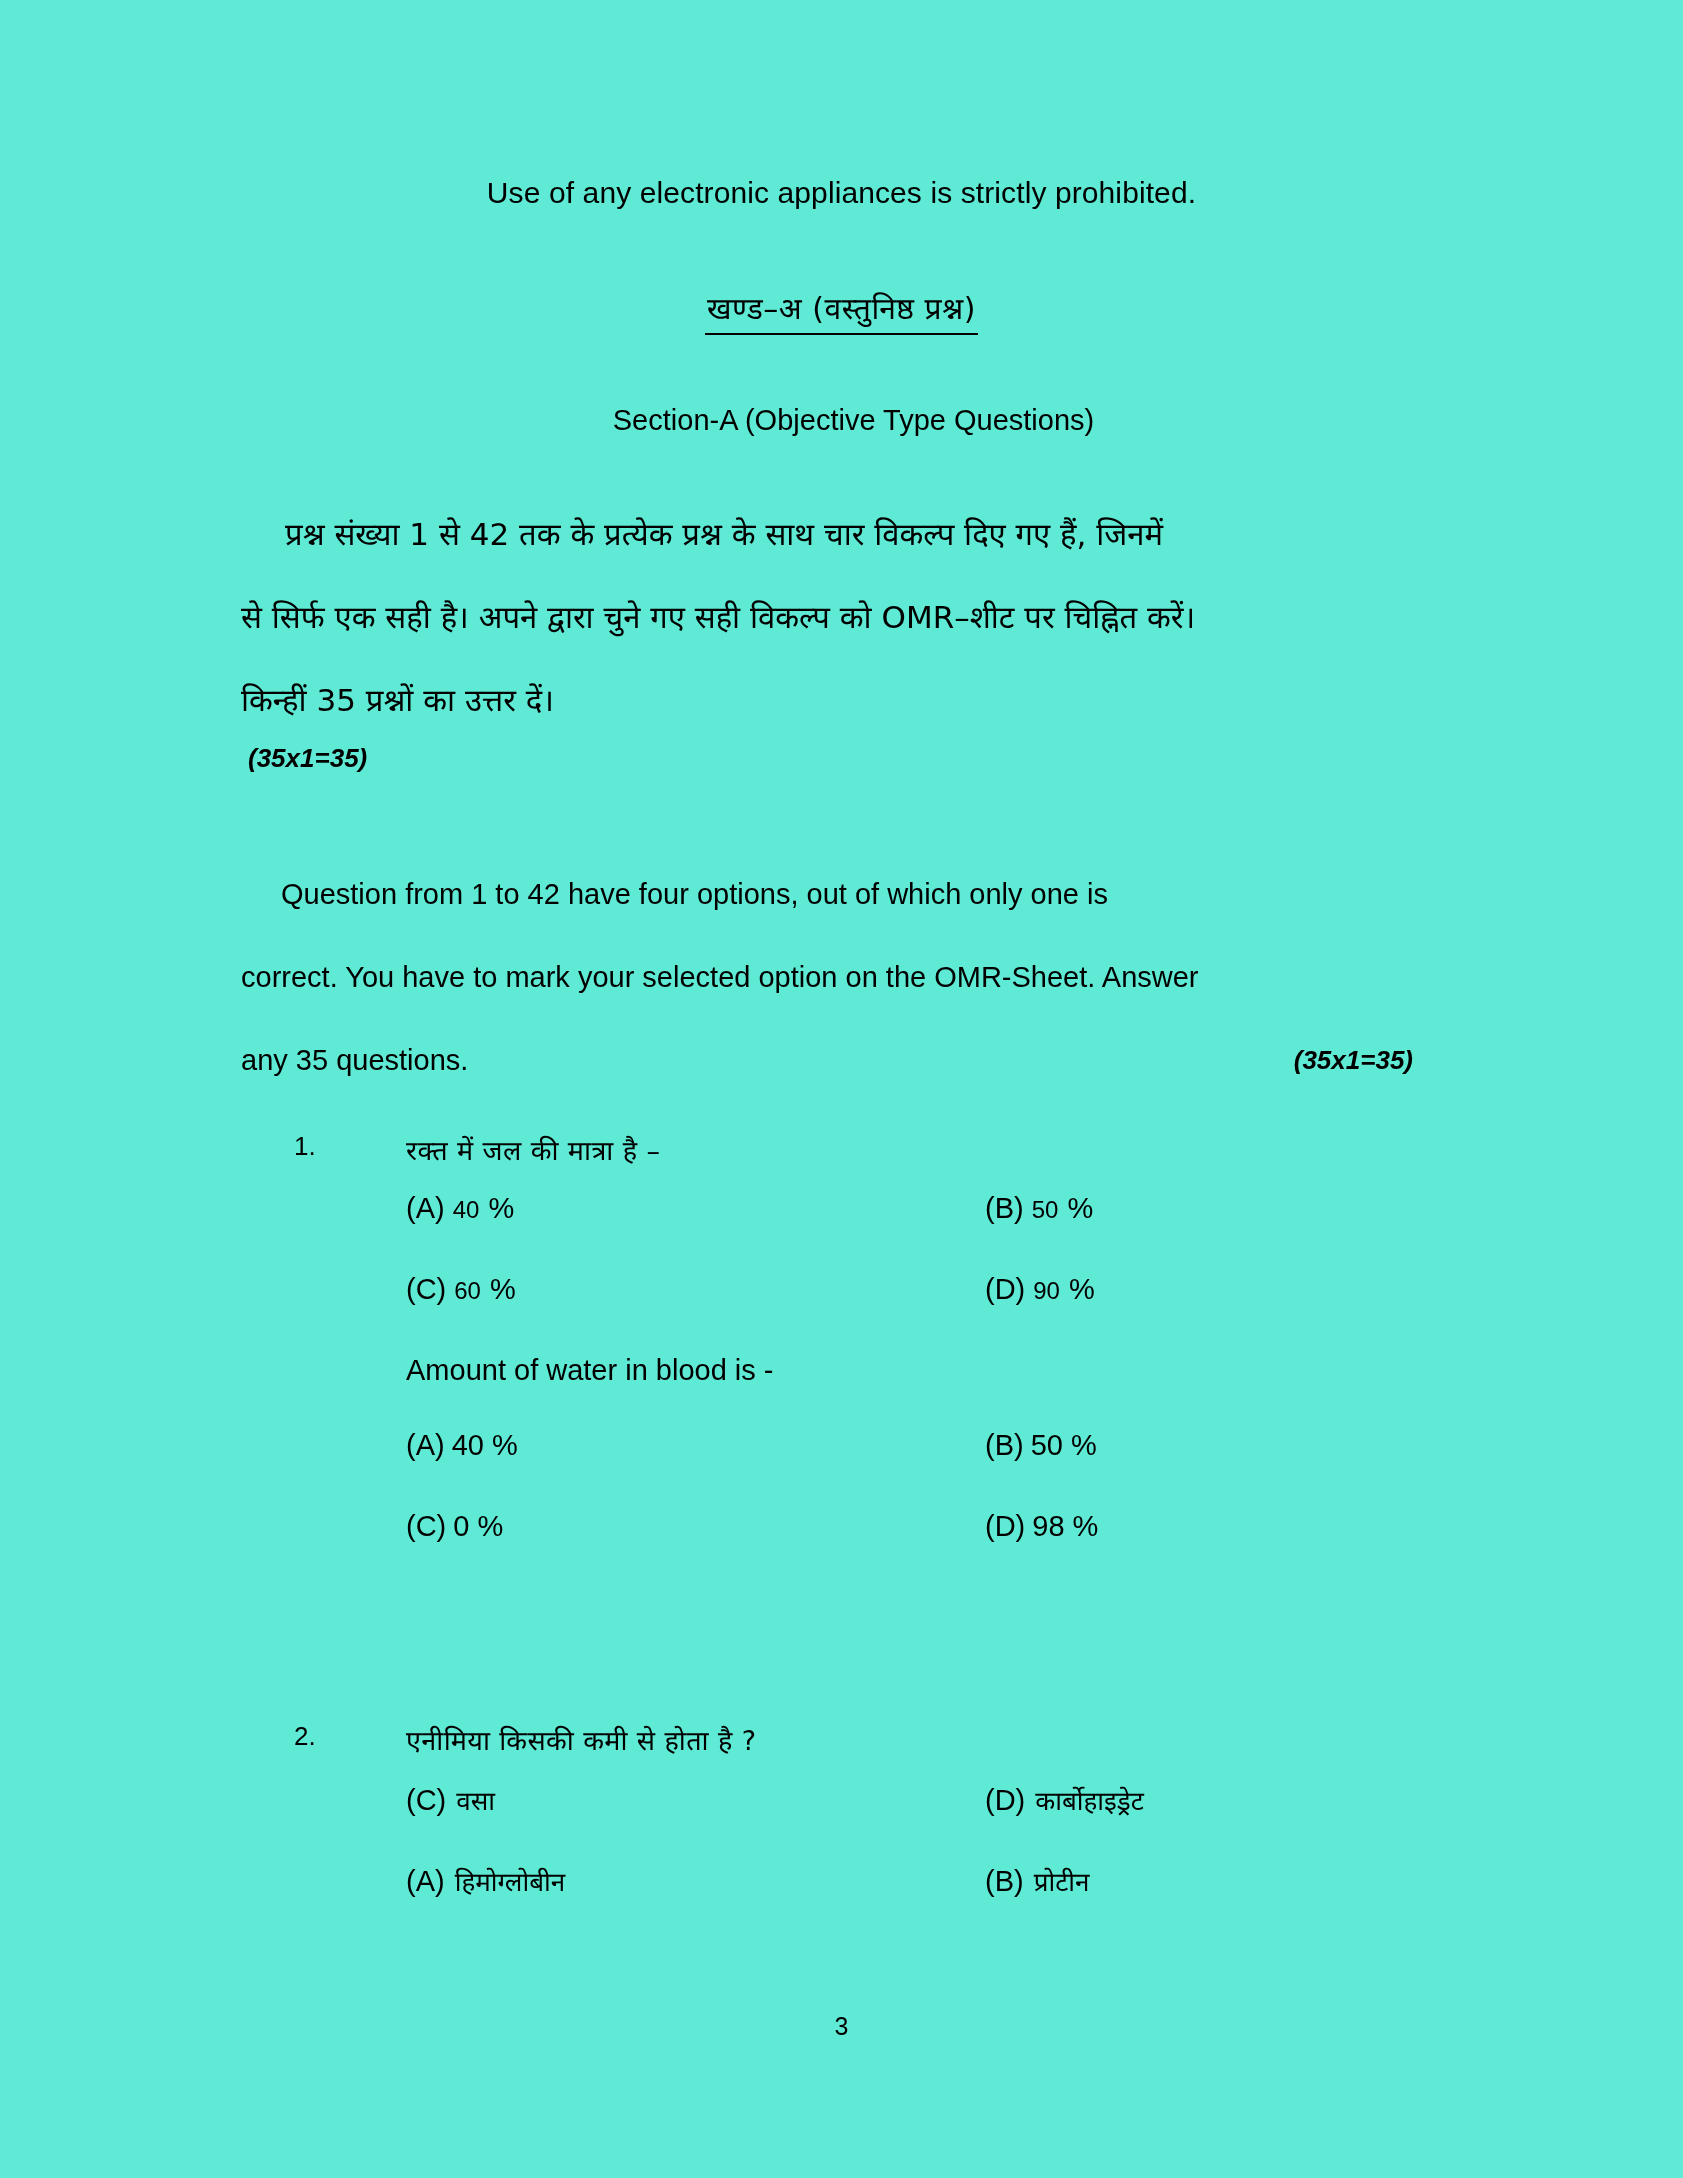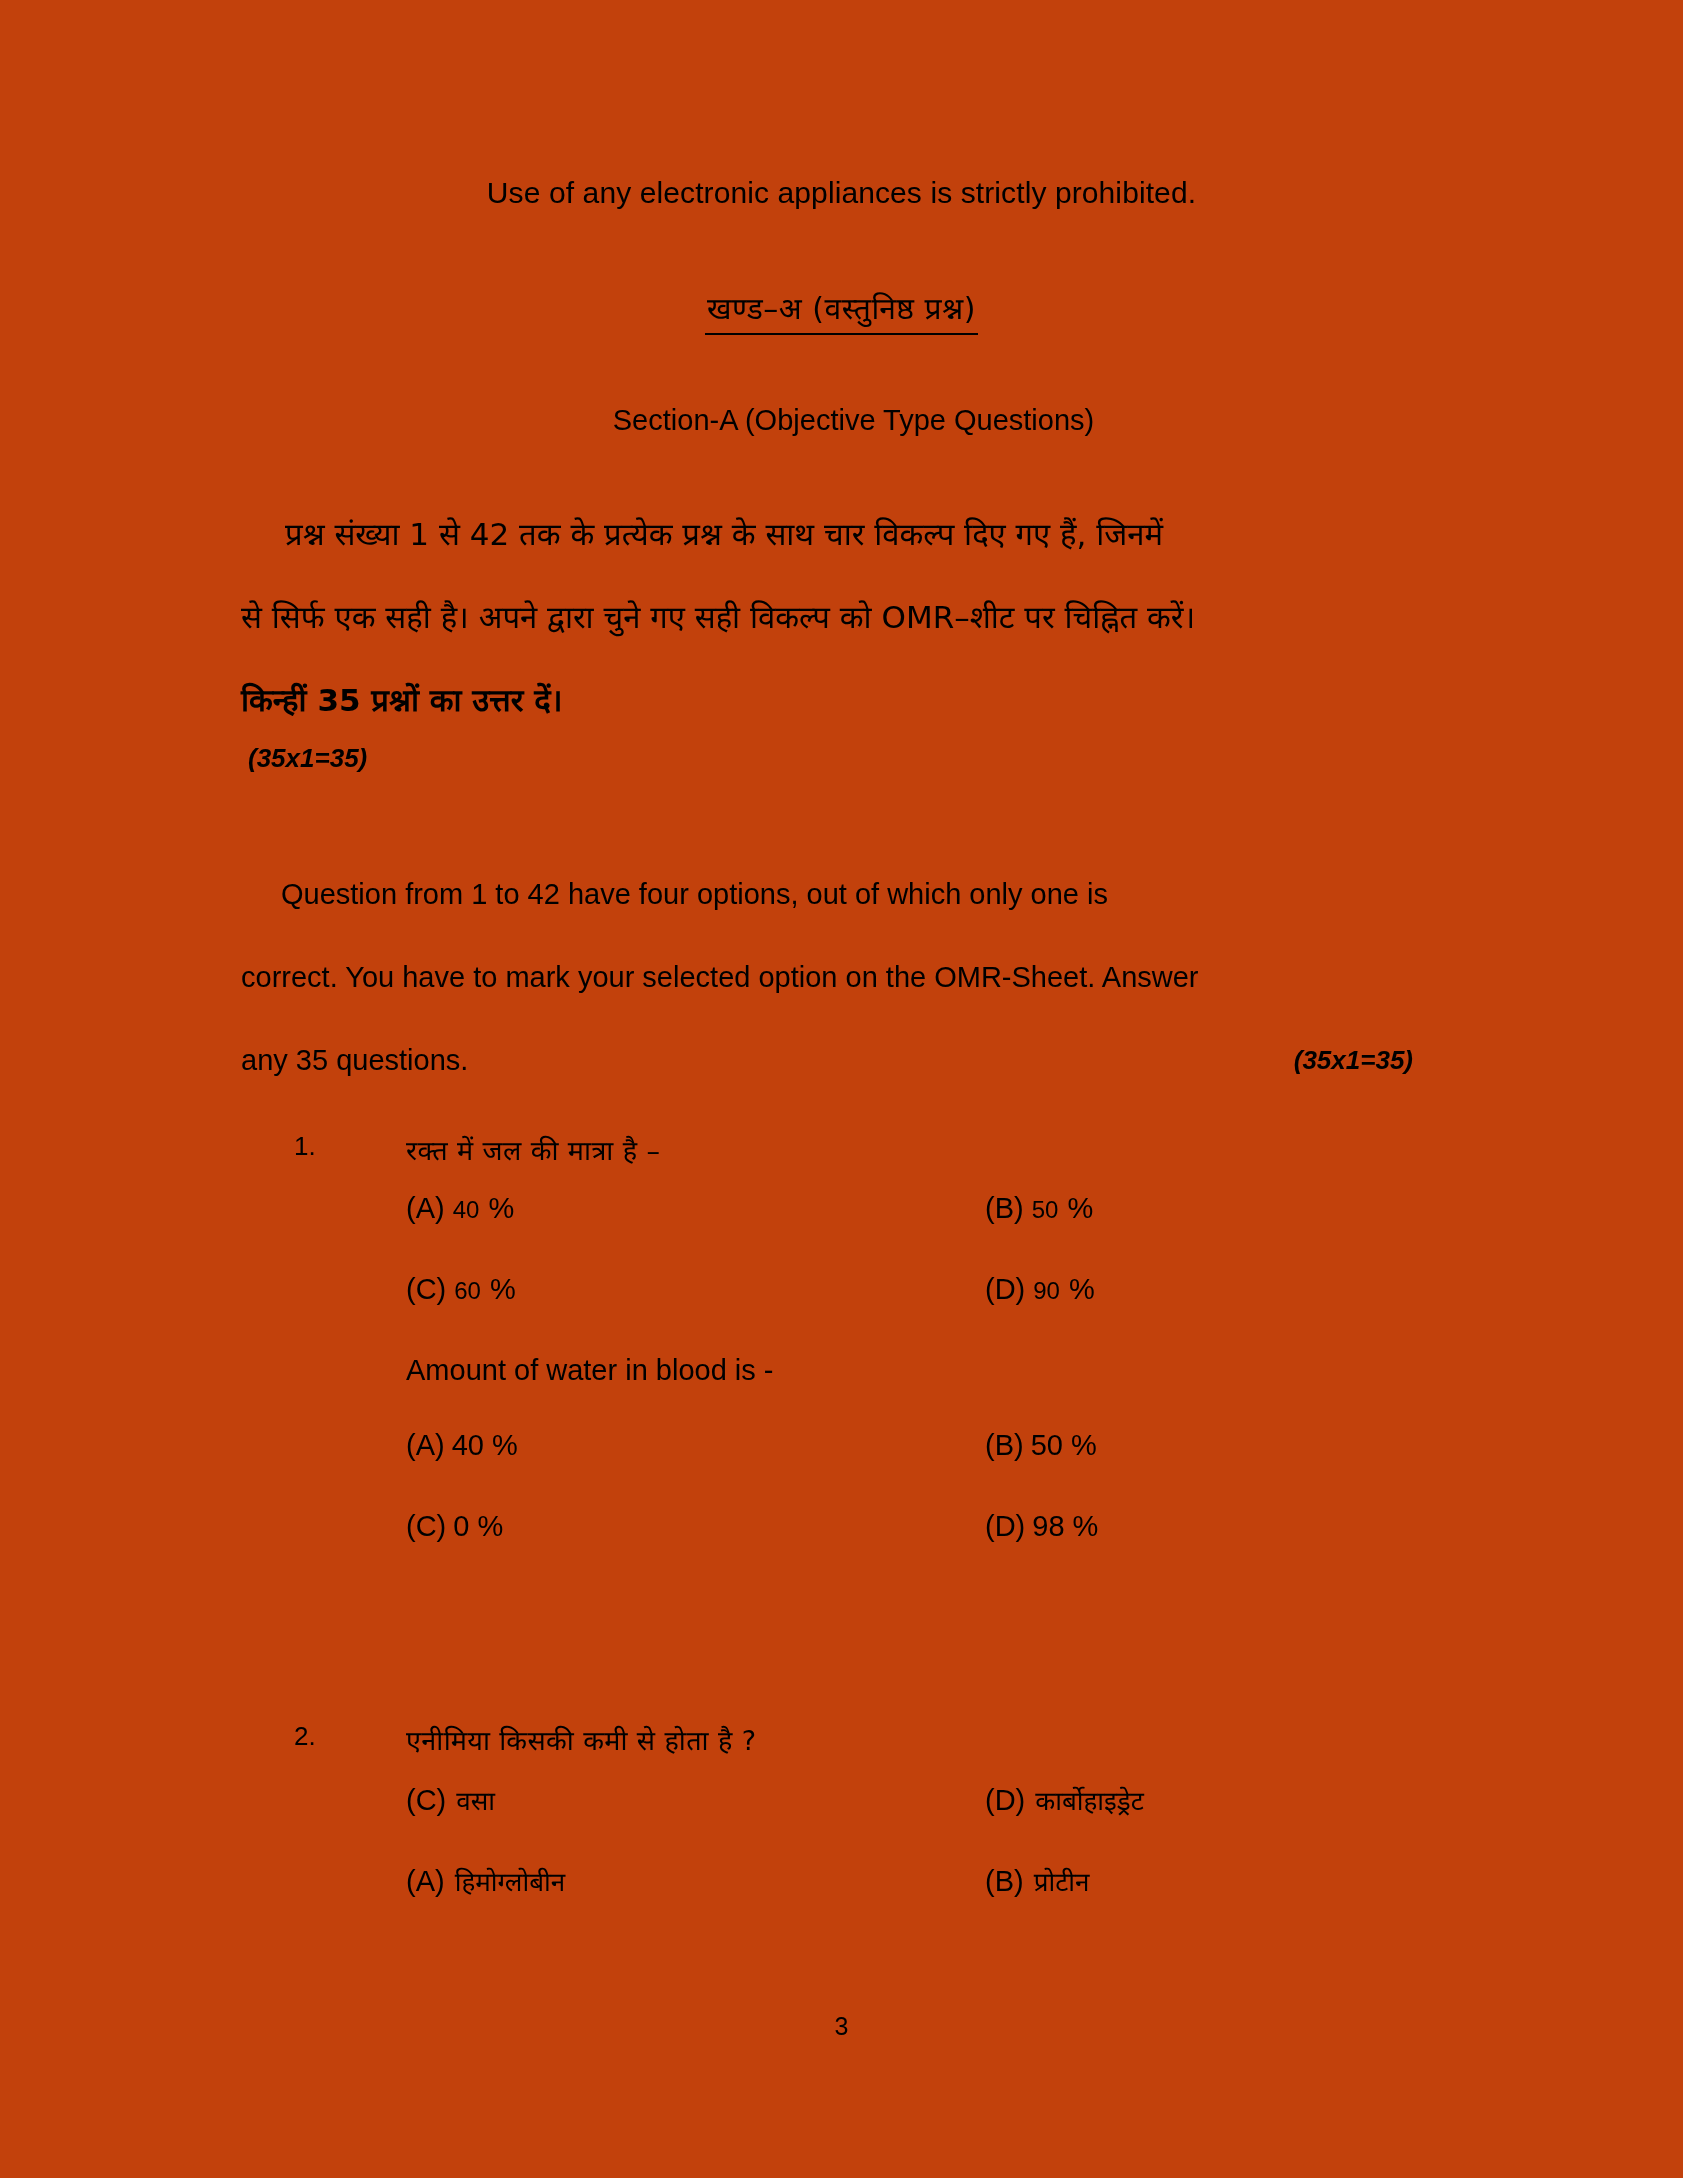--- a/index.html
+++ b/index.html
@@ -11,21 +11,21 @@
     width: 1683px;
     height: 2178px;
     position: relative;
     font-family: "Liberation Sans", sans-serif;
     color: #000000;
     overflow: hidden;
   }
   .page {
     position: absolute;
     inset: 0;
-    background: #c2410c;
+    background: #5eead4;
   }
 
   
   .ctr { text-align: center; }
   .devanagari {
     font-family: "DejaVu Sans", sans-serif;
     font-weight: 400;
   }
   .latin {
     font-family: "Liberation Sans", sans-serif;
@@ -66,21 +66,20 @@
     left: 241px;
     width: 1218px;
   }
   .para .jline {
     display: flex;
     justify-content: space-between;
     white-space: nowrap;
   }
   .para .jline.last {
     justify-content: flex-start;
-    font-weight: bold;
   }
   .para .jline > span { display: inline-block; }
 
   .hindi-instructions {
     top: 493px;
     font-size: 31px;
     line-height: 83px;
   }
   .hindi-instructions .jline:first-child { padding-left: 44px; }
 

